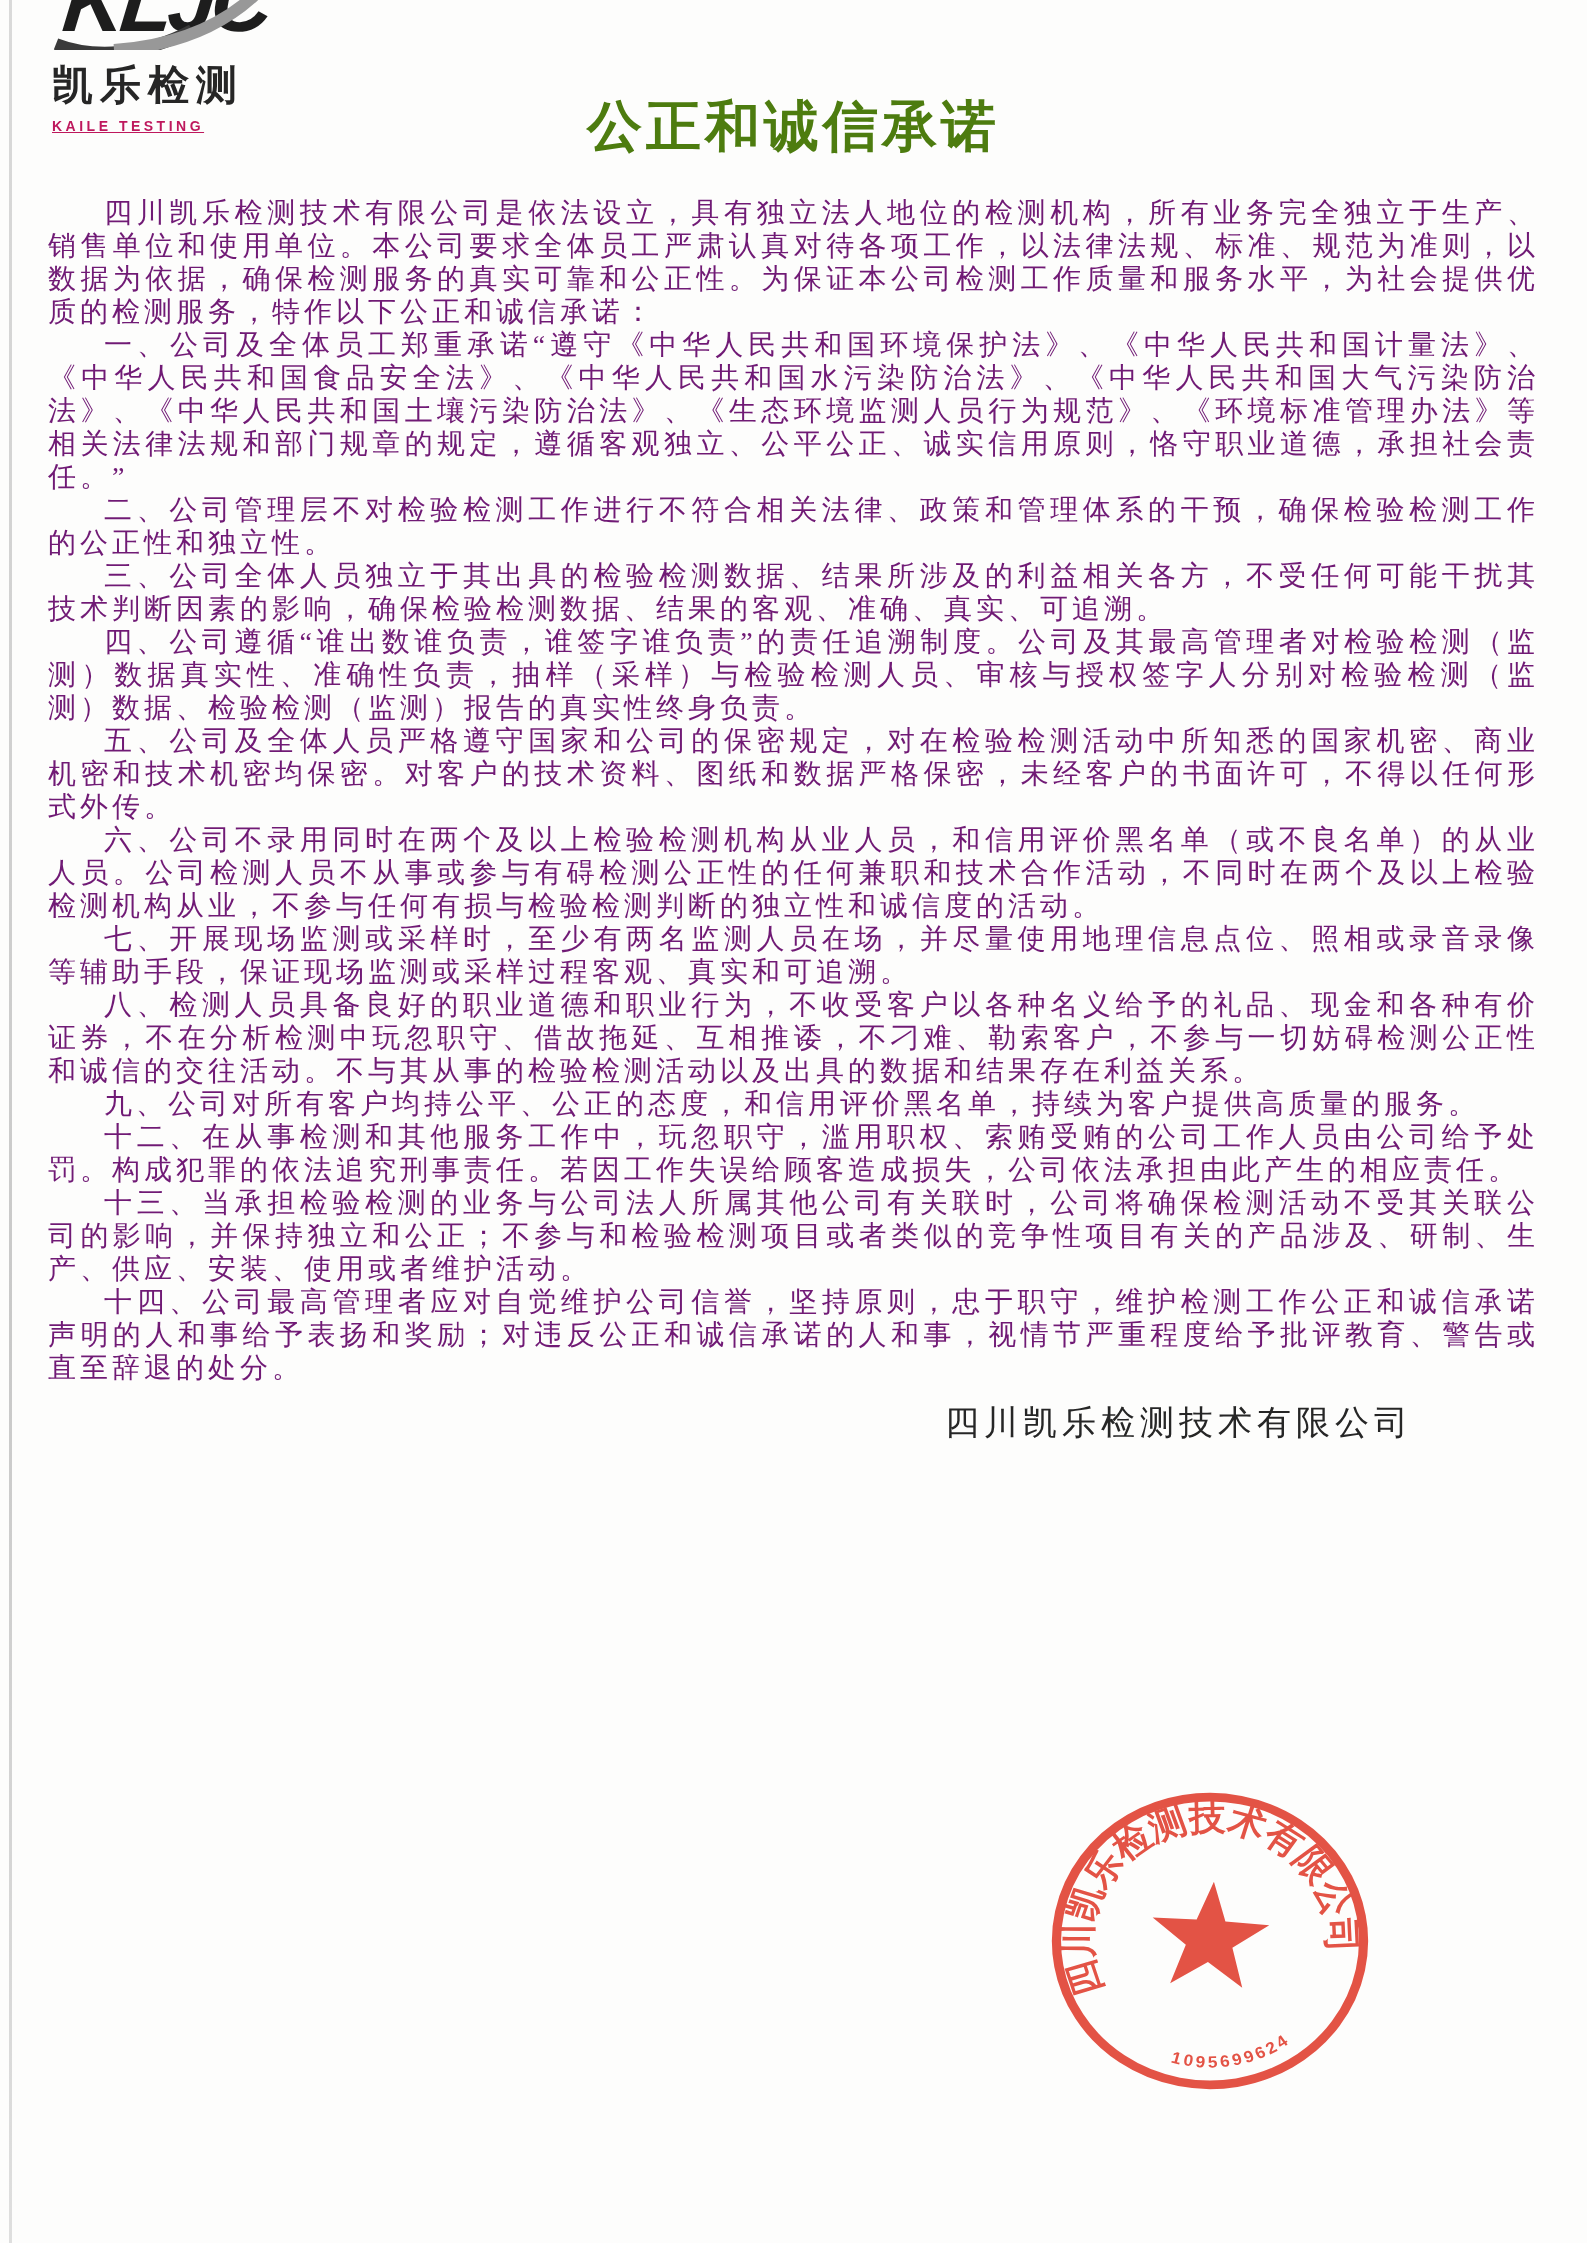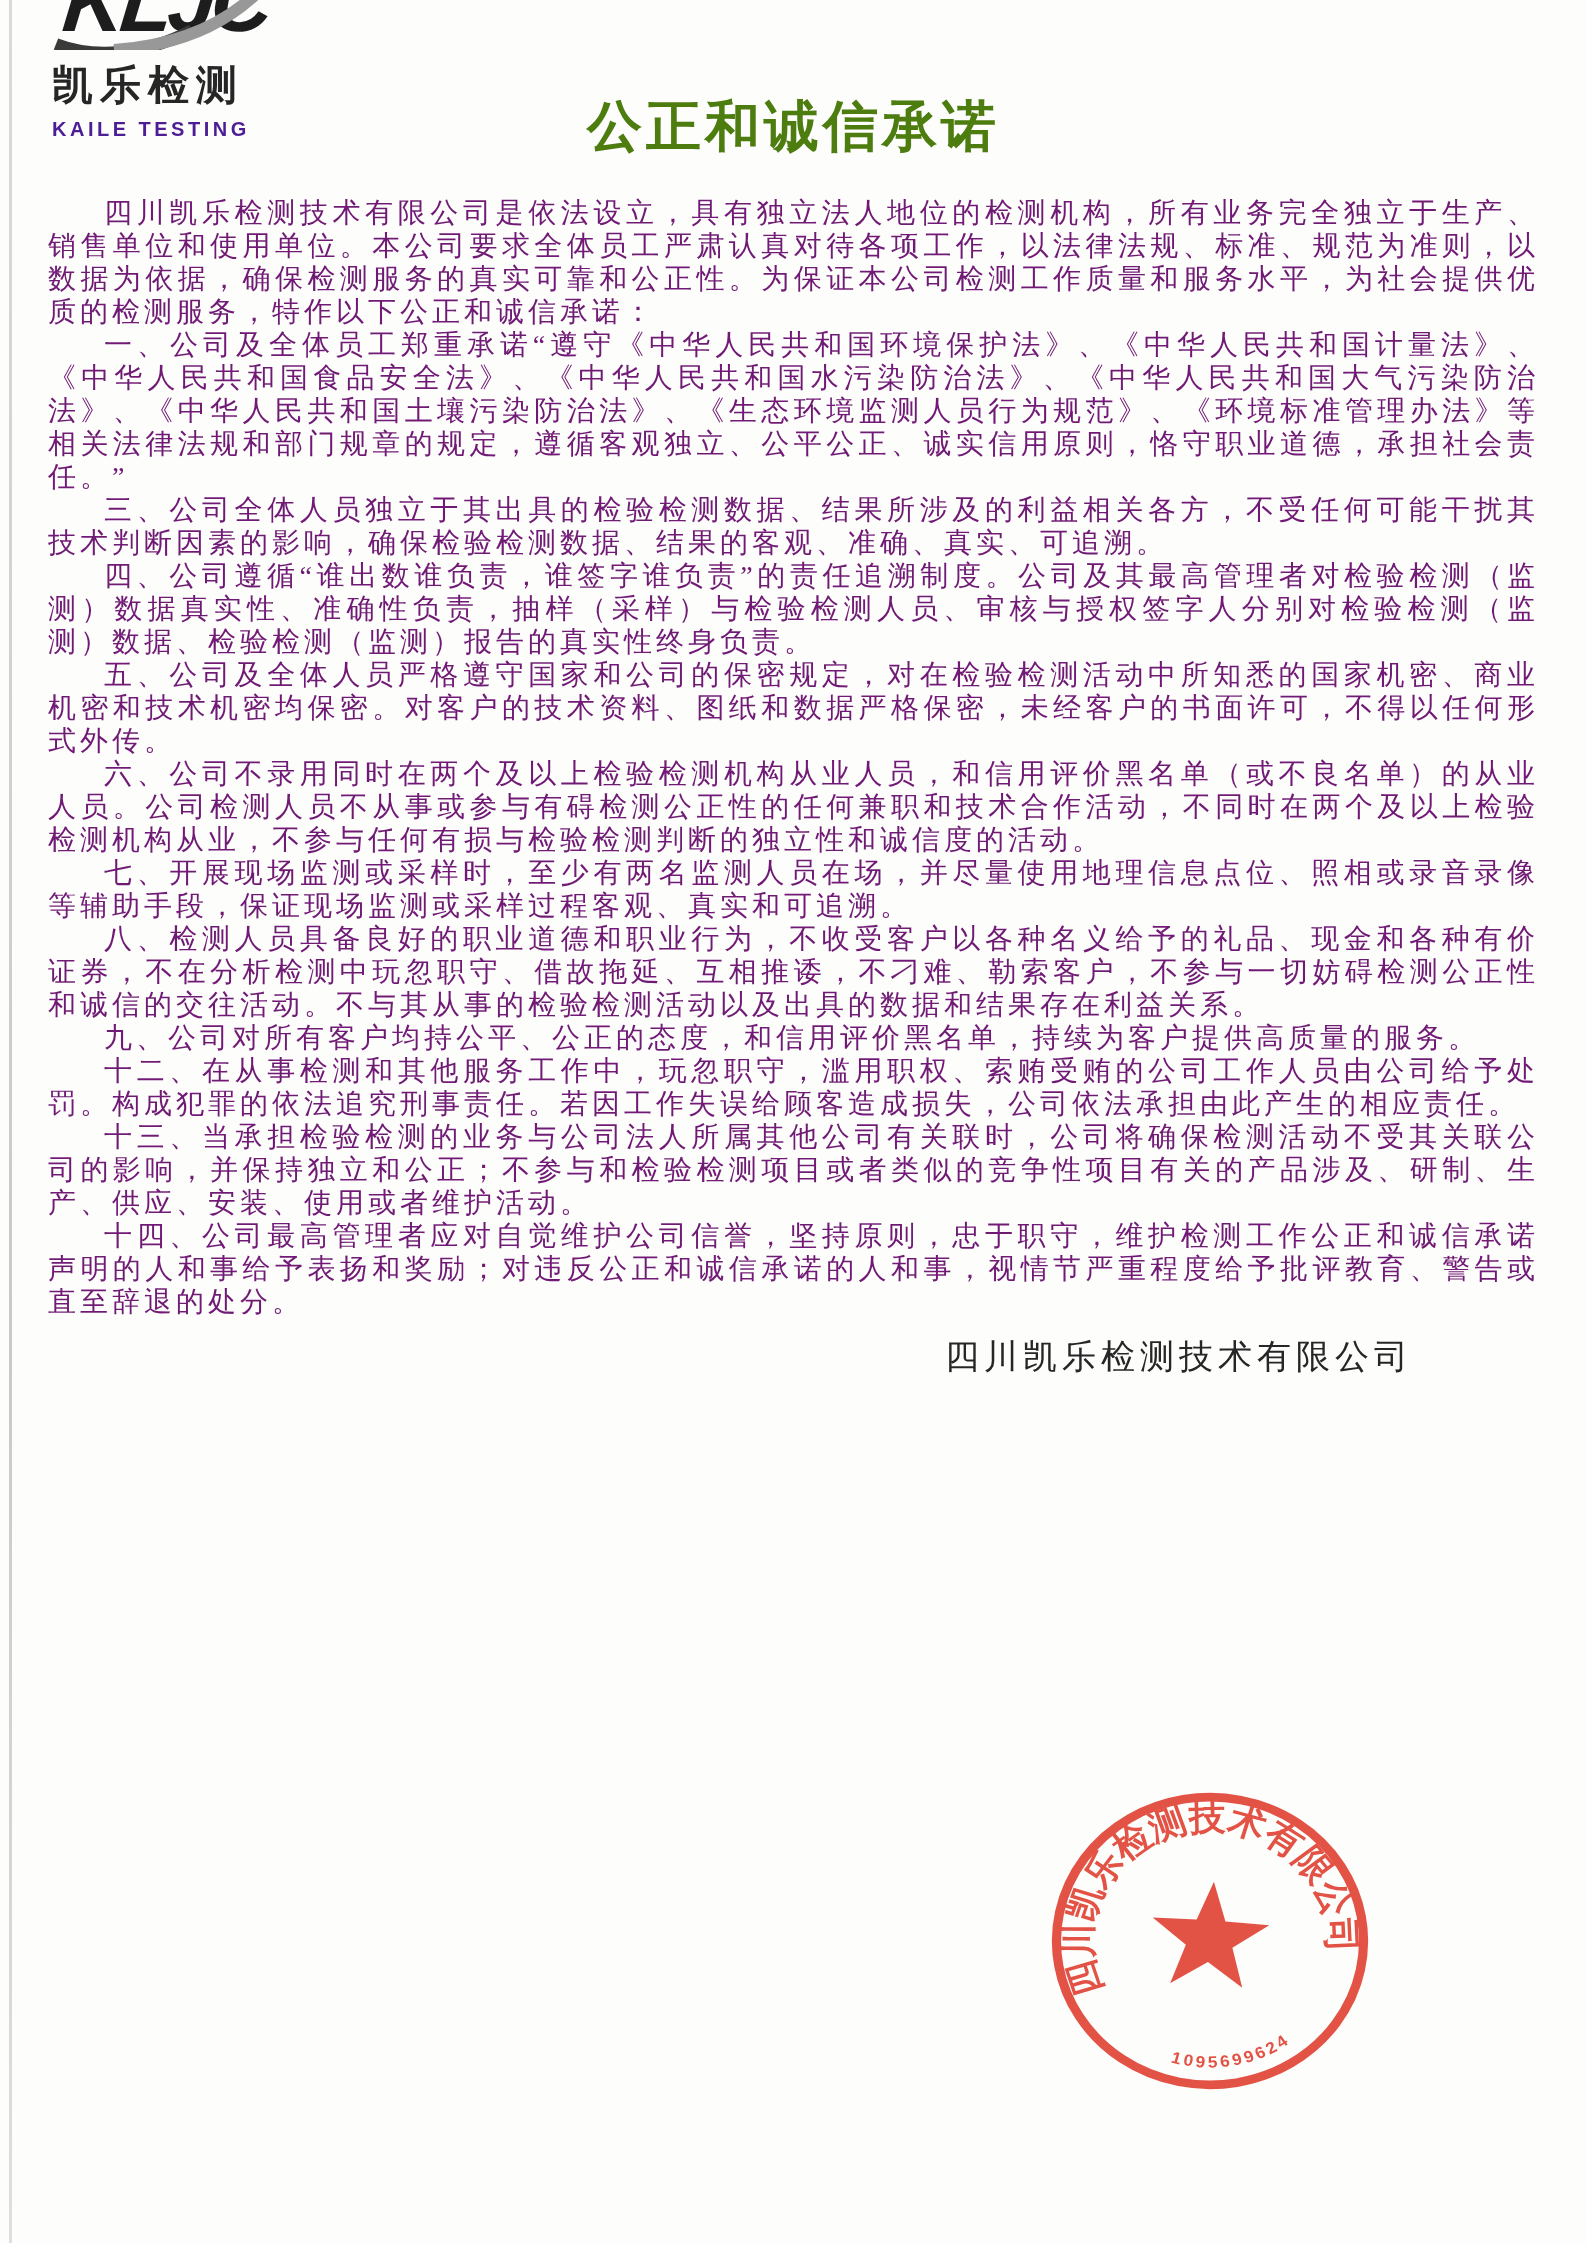--- a/index.html
+++ b/index.html
@@ -19,21 +19,21 @@
   }
   
   .logo{position:absolute;left:52px;top:0;width:250px;font-family:"Liberation Sans","DejaVu Sans",sans-serif;}
   .logo-mark{position:relative;height:50px;overflow:hidden;}
   .logo-mark .letters{
     font-style:italic;font-weight:bold;font-size:86px;line-height:86px;
     letter-spacing:-5px;color:#1d1d1d;margin:-42px 0 0 12px;transform:skewX(-6deg);
   }
   .logo-mark svg{position:absolute;left:0;top:0;width:240px;height:50px;}
   .logo-cn{font-size:41px;font-weight:bold;letter-spacing:7px;color:#262626;margin-top:8px;}
-  .logo-en{font-size:20px;font-weight:bold;letter-spacing:3.5px;color:#4c1d95;margin-top:5px;}
+  .logo-en{font-size:14px;font-weight:bold;letter-spacing:3.5px;color:#be185d;margin-top:5px;text-decoration:underline;}
   
   .title{
     position:absolute;top:90px;left:0;width:100%;
     text-align:center;font-size:55px;font-weight:bold;letter-spacing:4px;color:#4d7c0f;
     margin:0;
   }
   
   .content{
     position:absolute;top:196px;left:48px;width:1491px;
     text-align:justify;
@@ -75,20 +75,21 @@
     </div>
     <div class="logo-cn">凯乐检测</div>
     <div class="logo-en">KAILE TESTING</div>
   </div>
 
   <h1 class="title">公正和诚信承诺</h1>
 
   <main class="content">
     <p class="para">四川凯乐检测技术有限公司是依法设立，具有独立法人地位的检测机构，所有业务完全独立于生产、销售单位和使用单位。本公司要求全体员工严肃认真对待各项工作，以法律法规、标准、规范为准则，以数据为依据，确保检测服务的真实可靠和公正性。为保证本公司检测工作质量和服务水平，为社会提供优质的检测服务，特作以下公正和诚信承诺：</p>
     <p class="para">一、公司及全体员工郑重承诺“遵守《中华人民共和国环境保护法》、《中华人民共和国计量法》、《中华人民共和国食品安全法》、《中华人民共和国水污染防治法》、《中华人民共和国大气污染防治法》、《中华人民共和国土壤污染防治法》、《生态环境监测人员行为规范》、《环境标准管理办法》等相关法律法规和部门规章的规定，遵循客观独立、公平公正、诚实信用原则，恪守职业道德，承担社会责任。”</p>
+    <p class="para">二、公司管理层不对检验检测工作进行不符合相关法律、政策和管理体系的干预，确保检验检测工作的公正性和独立性。</p>
     <p class="para">三、公司全体人员独立于其出具的检验检测数据、结果所涉及的利益相关各方，不受任何可能干扰其技术判断因素的影响，确保检验检测数据、结果的客观、准确、真实、可追溯。</p>
     <p class="para">四、公司遵循“谁出数谁负责，谁签字谁负责”的责任追溯制度。公司及其最高管理者对检验检测（监测）数据真实性、准确性负责，抽样（采样）与检验检测人员、审核与授权签字人分别对检验检测（监测）数据、检验检测（监测）报告的真实性终身负责。</p>
     <p class="para">五、公司及全体人员严格遵守国家和公司的保密规定，对在检验检测活动中所知悉的国家机密、商业机密和技术机密均保密。对客户的技术资料、图纸和数据严格保密，未经客户的书面许可，不得以任何形式外传。</p>
     <p class="para">六、公司不录用同时在两个及以上检验检测机构从业人员，和信用评价黑名单（或不良名单）的从业人员。公司检测人员不从事或参与有碍检测公正性的任何兼职和技术合作活动，不同时在两个及以上检验检测机构从业，不参与任何有损与检验检测判断的独立性和诚信度的活动。</p>
     <p class="para">七、开展现场监测或采样时，至少有两名监测人员在场，并尽量使用地理信息点位、照相或录音录像等辅助手段，保证现场监测或采样过程客观、真实和可追溯。</p>
     <p class="para">八、检测人员具备良好的职业道德和职业行为，不收受客户以各种名义给予的礼品、现金和各种有价证券，不在分析检测中玩忽职守、借故拖延、互相推诿，不刁难、勒索客户，不参与一切妨碍检测公正性和诚信的交往活动。不与其从事的检验检测活动以及出具的数据和结果存在利益关系。</p>
     <p class="para">九、公司对所有客户均持公平、公正的态度，和信用评价黑名单，持续为客户提供高质量的服务。</p>
     <p class="para">十二、在从事检测和其他服务工作中，玩忽职守，滥用职权、索贿受贿的公司工作人员由公司给予处罚。构成犯罪的依法追究刑事责任。若因工作失误给顾客造成损失，公司依法承担由此产生的相应责任。</p>
     <p class="para">十三、当承担检验检测的业务与公司法人所属其他公司有关联时，公司将确保检测活动不受其关联公司的影响，并保持独立和公正；不参与和检验检测项目或者类似的竞争性项目有关的产品涉及、研制、生产、供应、安装、使用或者维护活动。</p>
     <p class="para">十四、公司最高管理者应对自觉维护公司信誉，坚持原则，忠于职守，维护检测工作公正和诚信承诺声明的人和事给予表扬和奖励；对违反公正和诚信承诺的人和事，视情节严重程度给予批评教育、警告或直至辞退的处分。</p>

